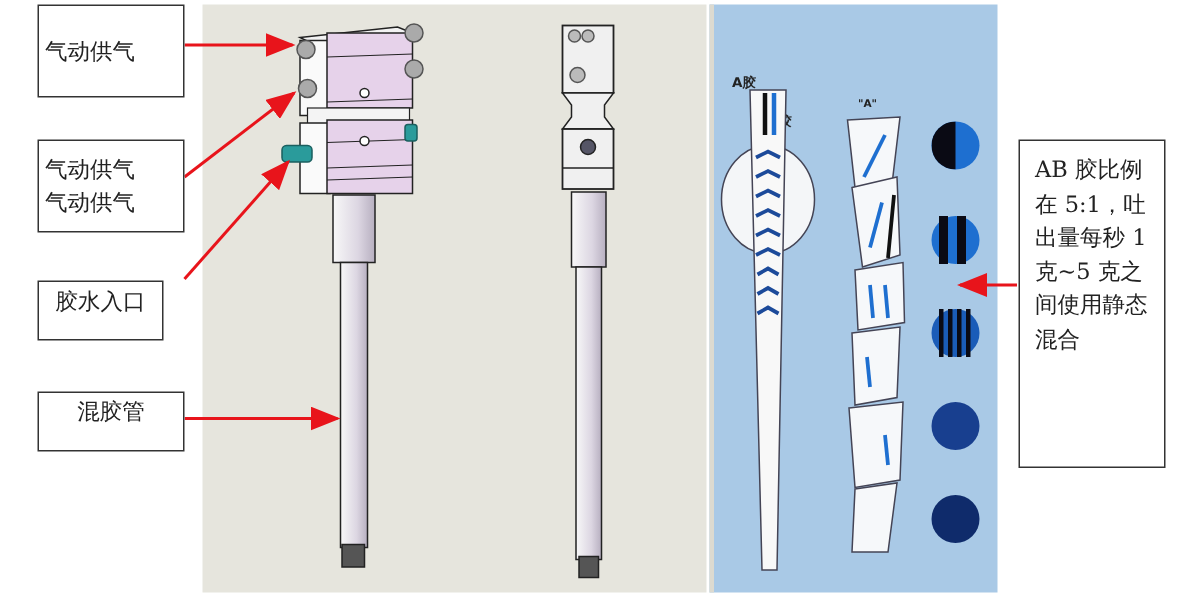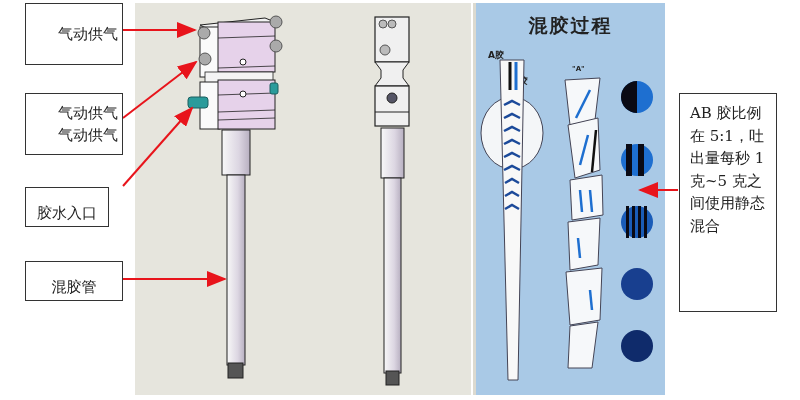--- a/index.html
+++ b/index.html
@@ -1,31 +1,30 @@
 <!DOCTYPE html>
 <html><head>
 <meta charset="utf-8">
 <style>
   * { box-sizing: border-box; margin: 0; padding: 0; }
   body { width: 800px; height: 400px; background: #ffffff; position: relative; overflow: hidden; font-family: "DejaVu Sans", sans-serif; }
   .panel-cad { position: absolute; left: 135px; top: 3px; width: 336px; height: 392px; background: #e6e5dd; }
   .panel-mix { position: absolute; left: 473px; top: 3px; width: 192px; height: 392px; background: #a9c9e6; border-left: 3px solid #dcdad0; }
-  .label-box { position: absolute; background: #fff; border: 1px solid #333; color: #222; font-size: 15px; line-height: 22px; text-align: center; display: flex; align-items: flex-end; justify-content: center; padding: 2px 4px; }
+  .label-box { position: absolute; background: #fff; border: 1px solid #333; color: #222; font-size: 15px; line-height: 22px; text-align: center; display: flex; align-items: flex-start; justify-content: center; padding: 2px 4px; }
   .note-box { position: absolute; left: 679px; top: 93px; width: 98px; height: 219px; background: #fff; border: 1px solid #333; padding: 8px 10px; font-family: "DejaVu Serif", serif; font-size: 15px; line-height: 22.5px; color: #222; word-break: break-all; }
   .mix-title { position: absolute; left: 0; top: 10px; width: 100%; text-align: center; font-family: "DejaVu Serif", serif; font-size: 19px; font-weight: bold; color: #222; letter-spacing: 2px; }
   .ab-label { position: absolute; top: 46px; font-size: 9px; font-weight: bold; color: #222; }
   svg { position: absolute; left: 0; top: 0; }
 </style>
 </head>
 <body>
 
 <div class="panel-cad"></div>
 
 <div class="panel-mix">
-  <div class="mix-title">混胶过程</div>
   <div class="ab-label" style="left:12px;">A胶</div>
   <div class="ab-label" style="left:36px;margin-top:26px;">B胶</div>
   <div class="ab-label" style="left:96px; top:62px; font-size:7px;">"A"</div>
 </div>
 
 <svg width="800" height="400" viewBox="0 0 800 400">
   <defs>
     <marker id="arrowhead" markerWidth="10" markerHeight="8" refX="9" refY="4" orient="auto">
       <polygon points="0 0, 10 4, 0 8" fill="#e8141b"></polygon>
     </marker>

